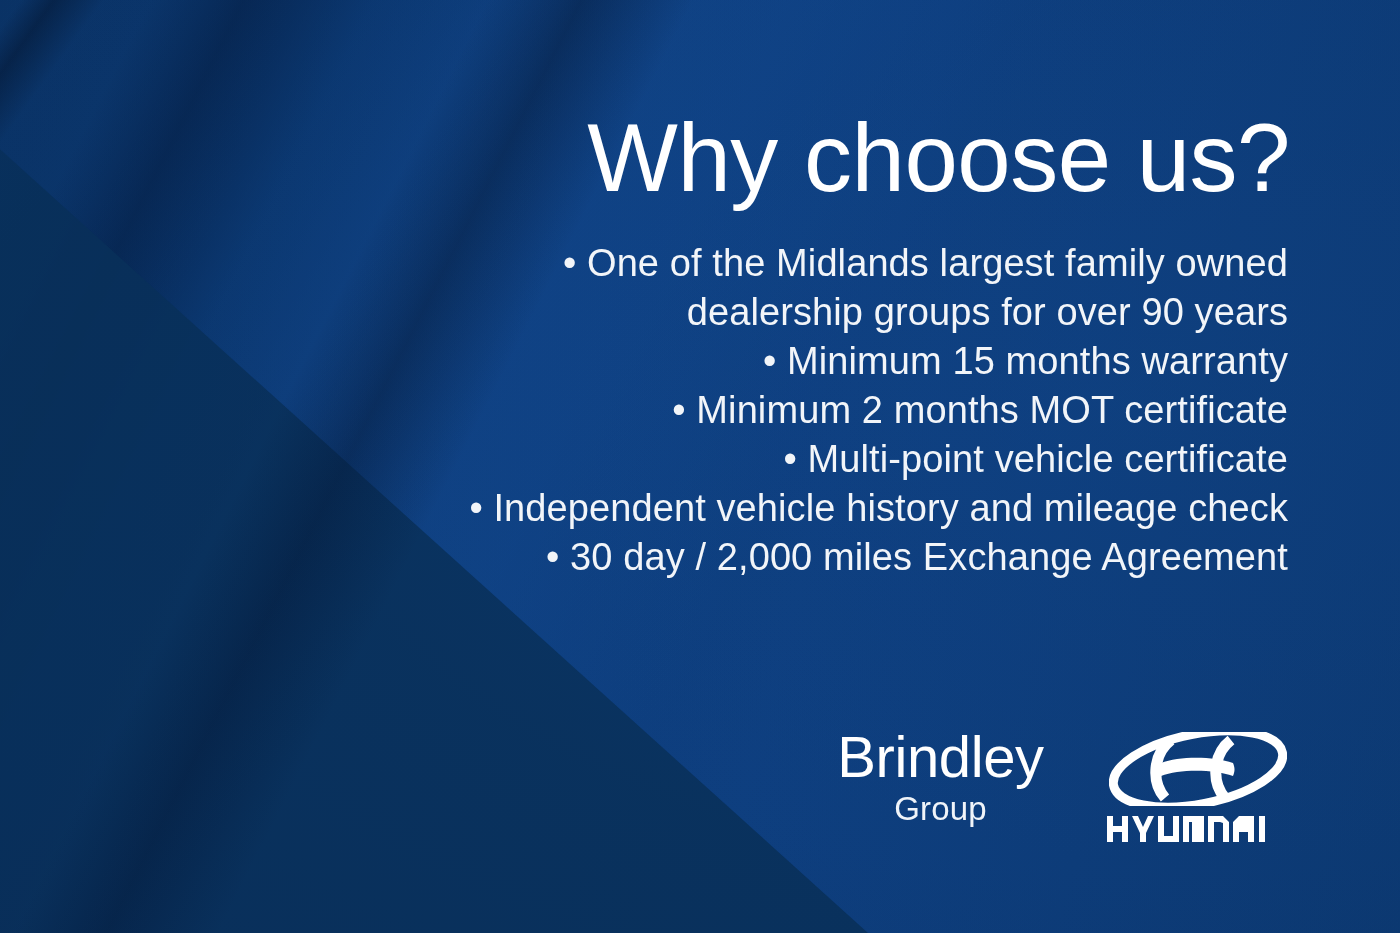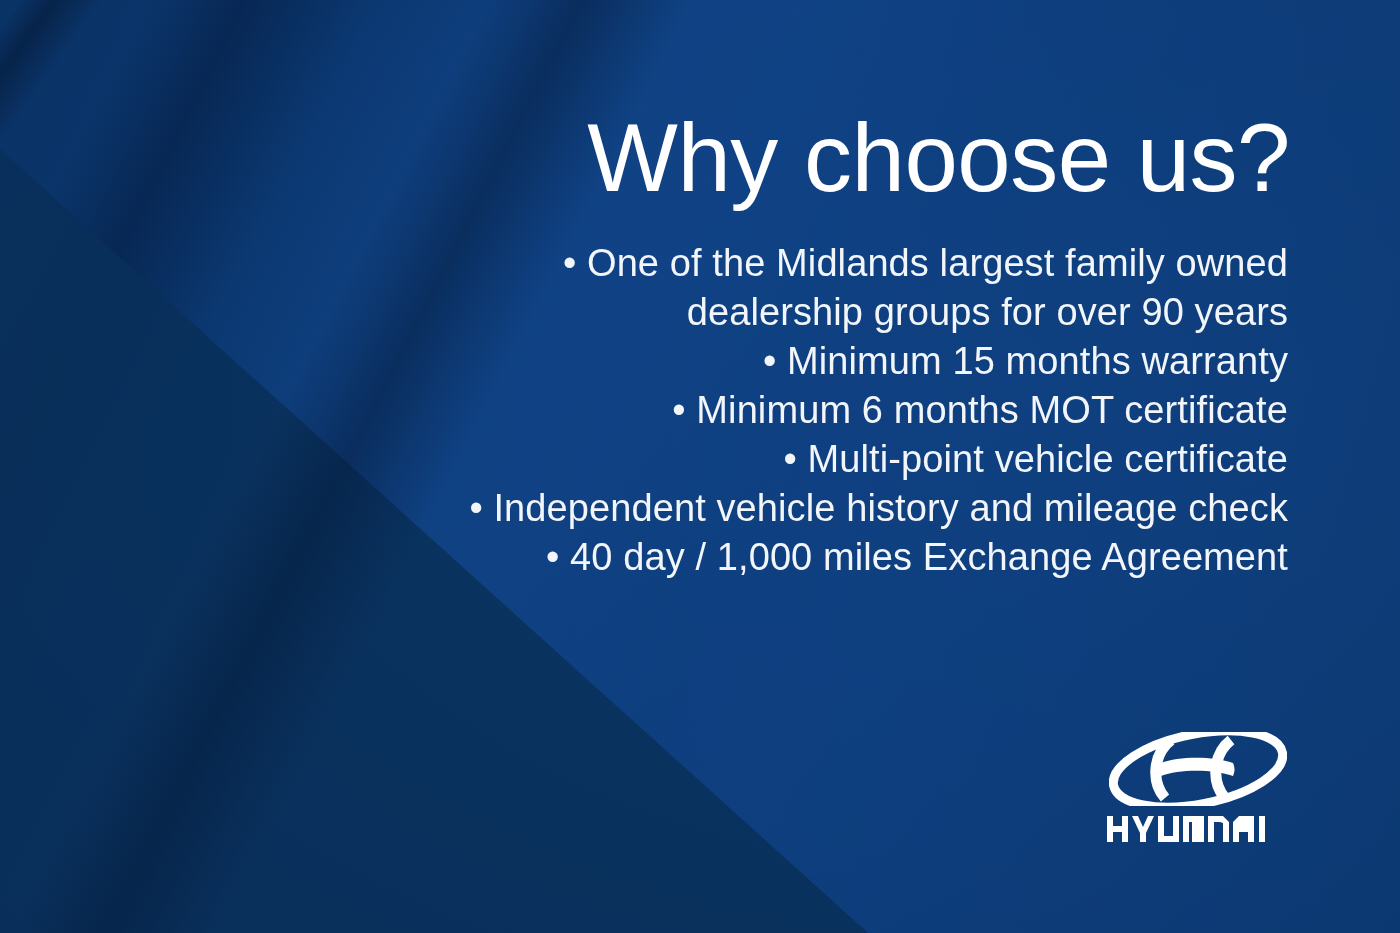--- a/index.html
+++ b/index.html
@@ -177,28 +177,32 @@
   <div class="bg-layer" id="bg-crease-top"></div>
   <div class="bg-layer" id="bg-vignette"></div>
 
   <div id="content">
 
     <h1 id="headline">Why choose us?</h1>
 
     <div id="bullet-list">
       <span class="bullet-line">• One of the Midlands largest family owned dealership groups for over 90 years</span>
       <span class="bullet-line">• Minimum 15 months warranty</span>
-      <span class="bullet-line">• Minimum 6 months MOT certificate</span>
+      <span class="bullet-line">• Minimum 2 months MOT certificate</span>
       <span class="bullet-line">• Multi-point vehicle certificate</span>
       <span class="bullet-line">• Independent vehicle history and mileage check</span>
-      <span class="bullet-line">• 40 day / 1,000 miles Exchange Agreement</span>
+      <span class="bullet-line">• 30 day / 2,000 miles Exchange Agreement</span>
     </div>
 
     <div id="logo-row">
 
+      <div id="brindley-logo">
+        <span id="brindley-wordmark">Brindley</span>
+        <span id="brindley-subword">Group</span>
+      </div>
 
       <div id="hyundai-logo">
 
         <svg id="hyundai-emblem" viewBox="0 0 178 74">
           <defs>
             <clipPath id="ovalClip">
               <ellipse cx="89" cy="37" rx="86" ry="35" transform="rotate(-11 89 37)"></ellipse>
             </clipPath>
           </defs>
 

